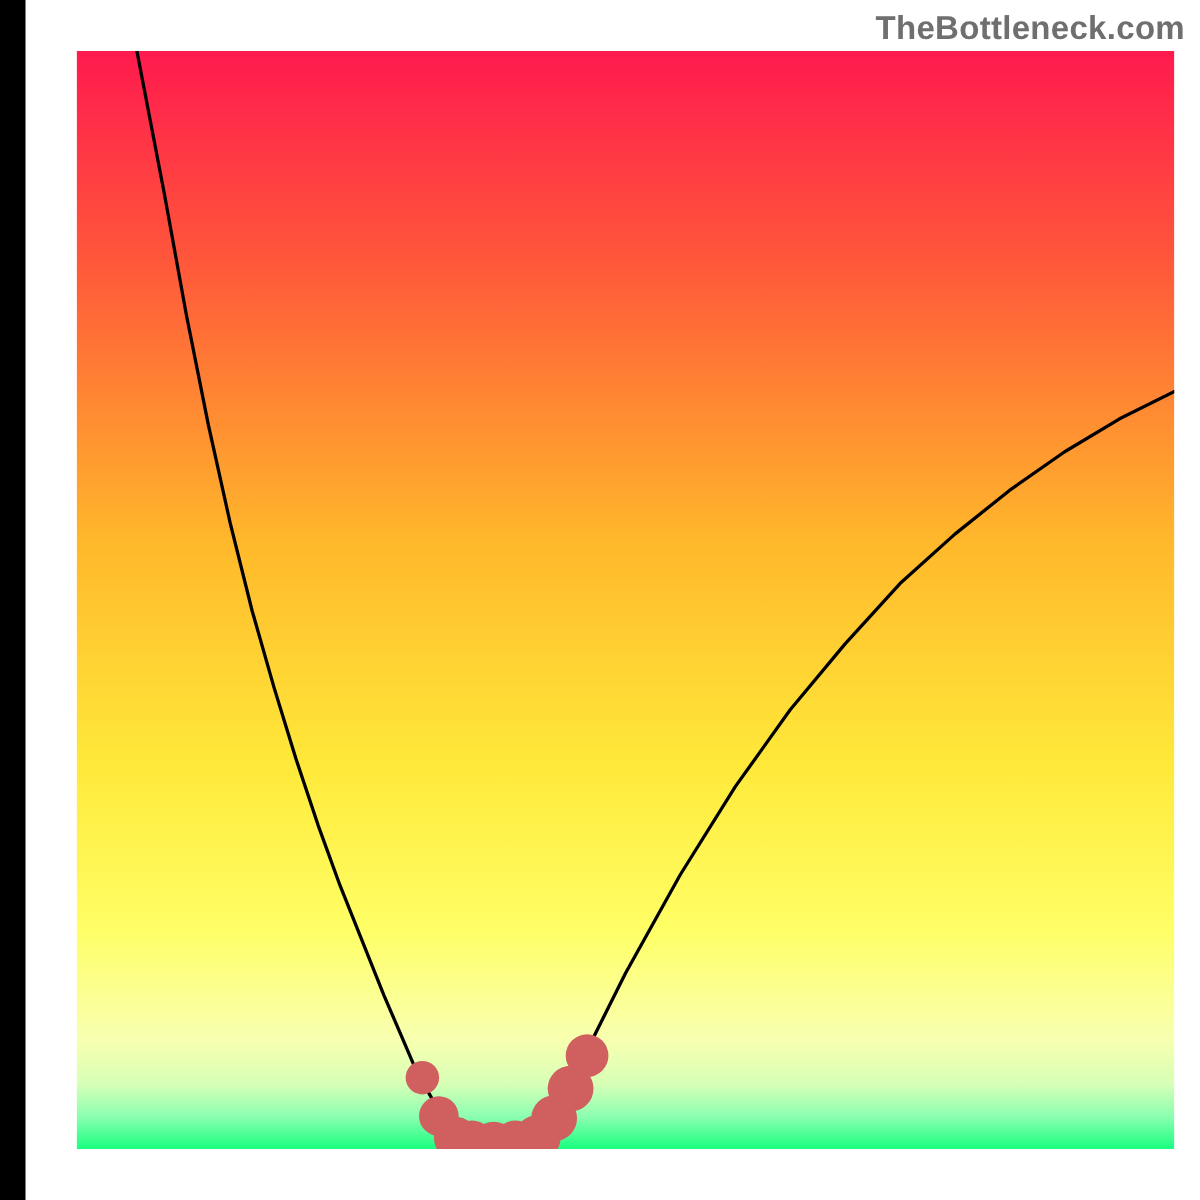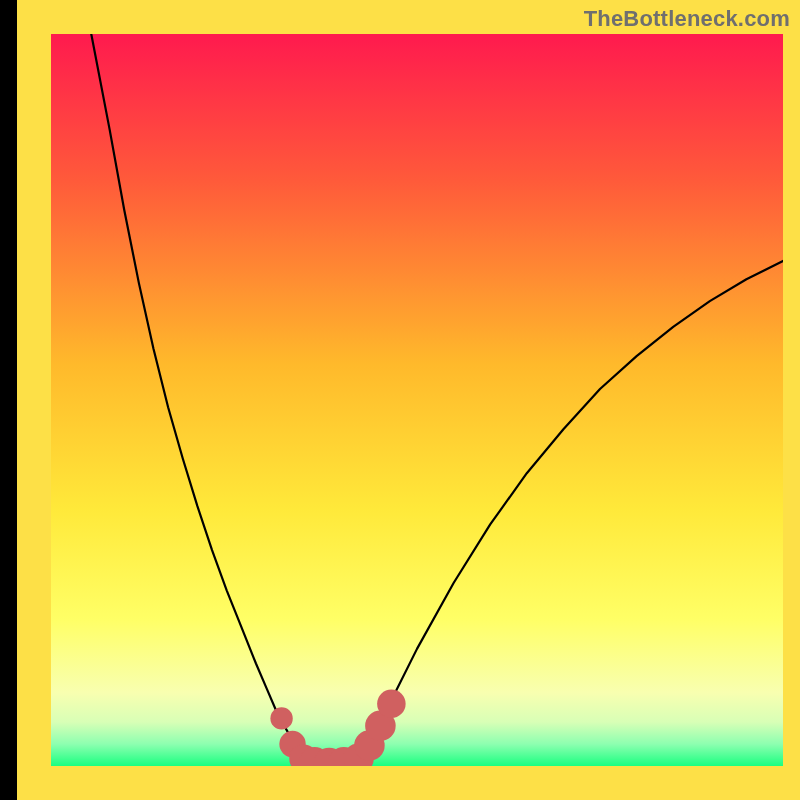--- a/index.html
+++ b/index.html
@@ -7,21 +7,21 @@
     padding: 0;
     width: 800px;
     height: 800px;
     background: #000;
     overflow: hidden;
     font-family: Arial, Helvetica, sans-serif;
   }
   .frame {
     position: absolute;
     inset: 0;
-    background: #fde047;
+    background: #ffffff;
     margin-left: 17px;
   }
   .plot {
     position: absolute;
     left: 34px;
     top: 34px;
     width: 732px;
     height: 732px;
     overflow: hidden;
   }

